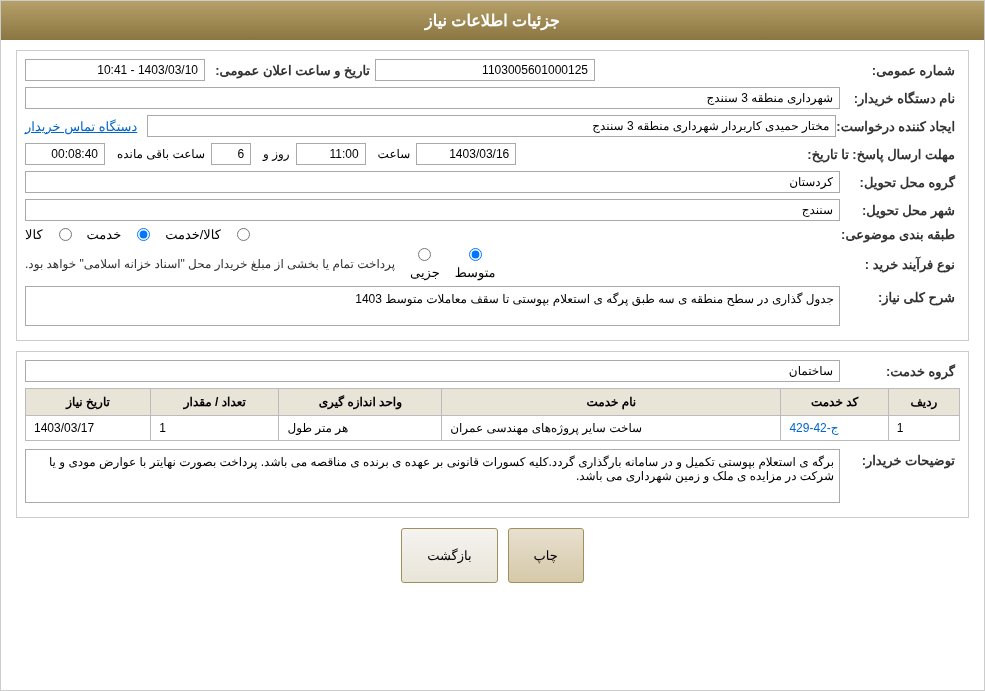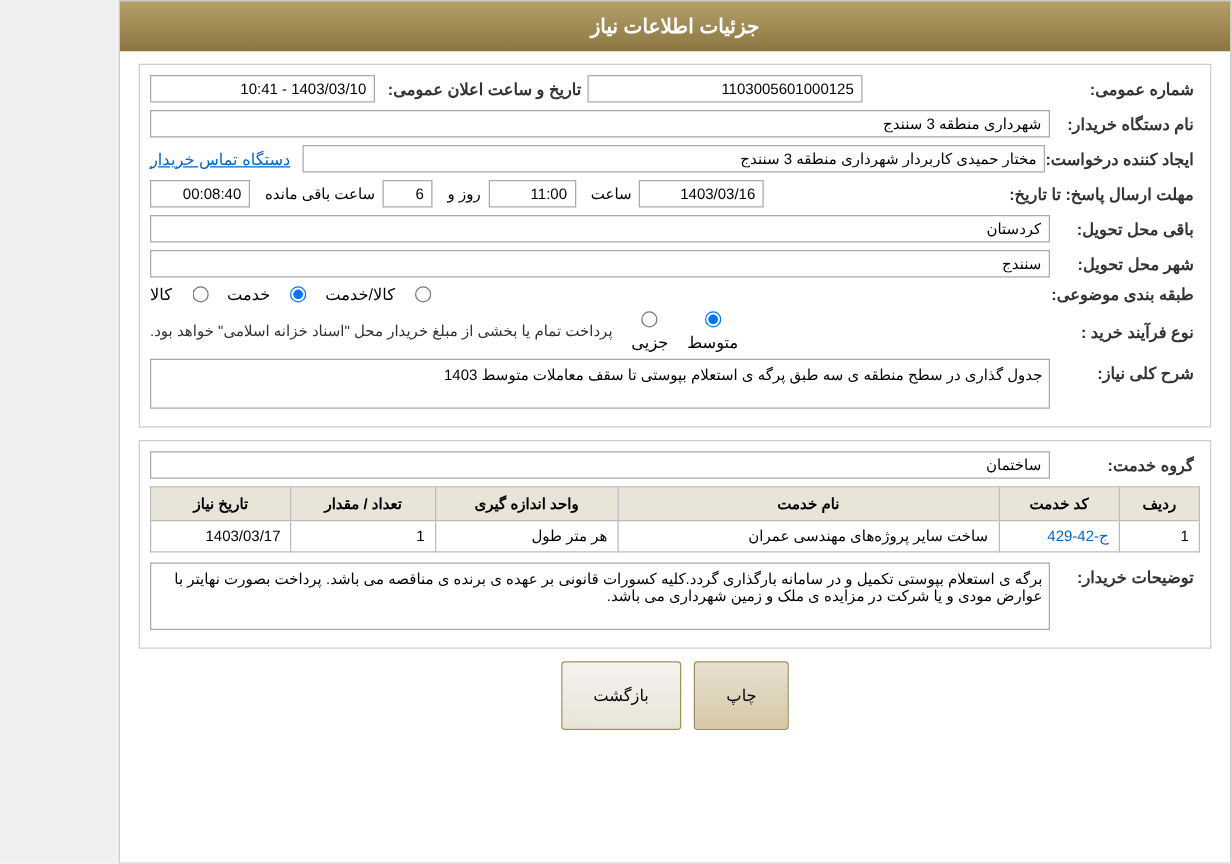--- a/index.html
+++ b/index.html
@@ -3,21 +3,21 @@
   <meta charset="utf-8">
   <style>
     * { box-sizing: border-box; margin: 0; padding: 0; }
     body {
       font-family: Tahoma, Arial, sans-serif;
       font-size: 13px;
       background: #f0f0f0;
       direction: rtl;
     }
     .page-wrapper {
-      width: 890px;
+      width: 985px;
       min-height: 691px;
       background: #fff;
       border: 1px solid #ccc;
     }
     .header-bar {
       background: linear-gradient(to bottom, #b5a06a, #8b7540);
       color: #fff;
       text-align: center;
       padding: 10px 0;
       font-size: 16px;
@@ -133,21 +133,21 @@
       background: #e8e4d8;
       border: 1px solid #bbb;
       padding: 6px 8px;
       text-align: center;
       font-size: 12px;
       font-weight: bold;
     }
     .table-section td {
       border: 1px solid #bbb;
       padding: 5px 8px;
-      text-align: right;
+      text-align: left;
       font-size: 12px;
     }
     .row-odd {
       background: #fff;
     }
     .link-blue {
       color: #0066cc;
     }
     .button-row {
       display: flex;
@@ -224,21 +224,21 @@
             <input type="text" class="input-box" style="width: 70px;" value="11:00" readonly="">
             <span class="inline-label">روز و</span>
             <input type="text" class="input-box" style="width: 40px;" value="6" readonly="">
             <span class="inline-label">ساعت باقی مانده</span>
             <input type="text" class="input-box" style="width: 80px;" value="00:08:40" readonly="">
           </div>
         </div>
       </div>
 
       <div class="form-row">
-        <span class="label-cell">باقی محل تحویل:</span>
+        <span class="label-cell">گروه محل تحویل:</span>
         <div class="value-cell">
           <input type="text" class="input-box input-full" value="کردستان" readonly="" style="">
         </div>
       </div>
 
       <div class="form-row">
         <span class="label-cell">شهر محل تحویل:</span>
         <div class="value-cell">
           <input type="text" class="input-box input-full" value="سنندج" readonly="" style="">
         </div>

